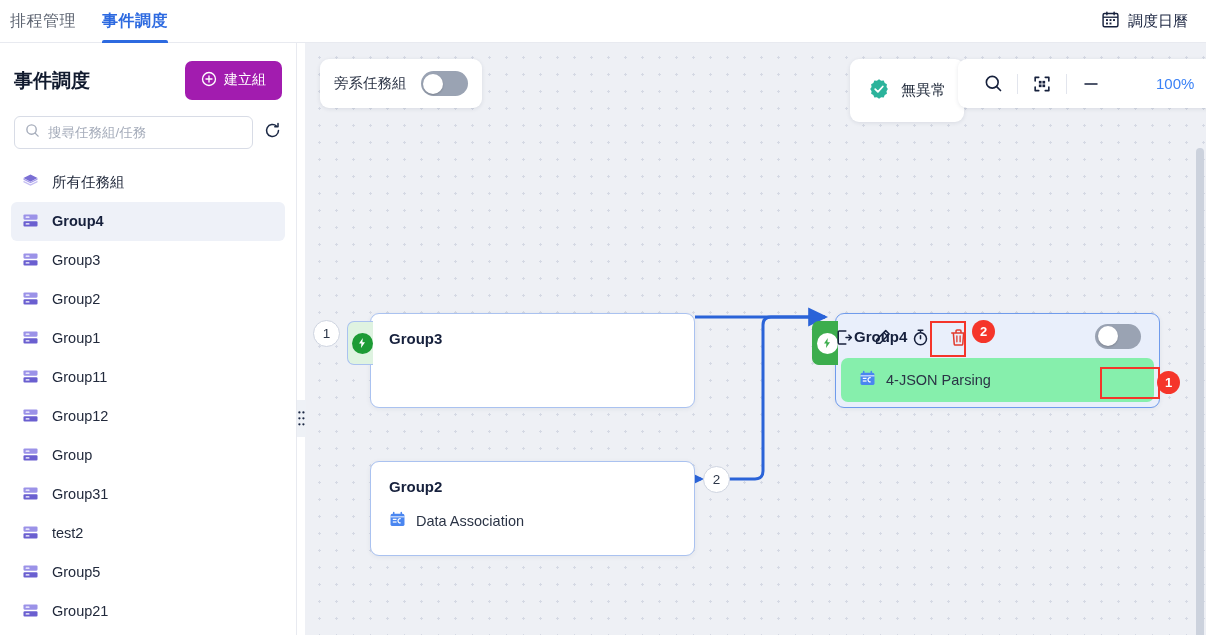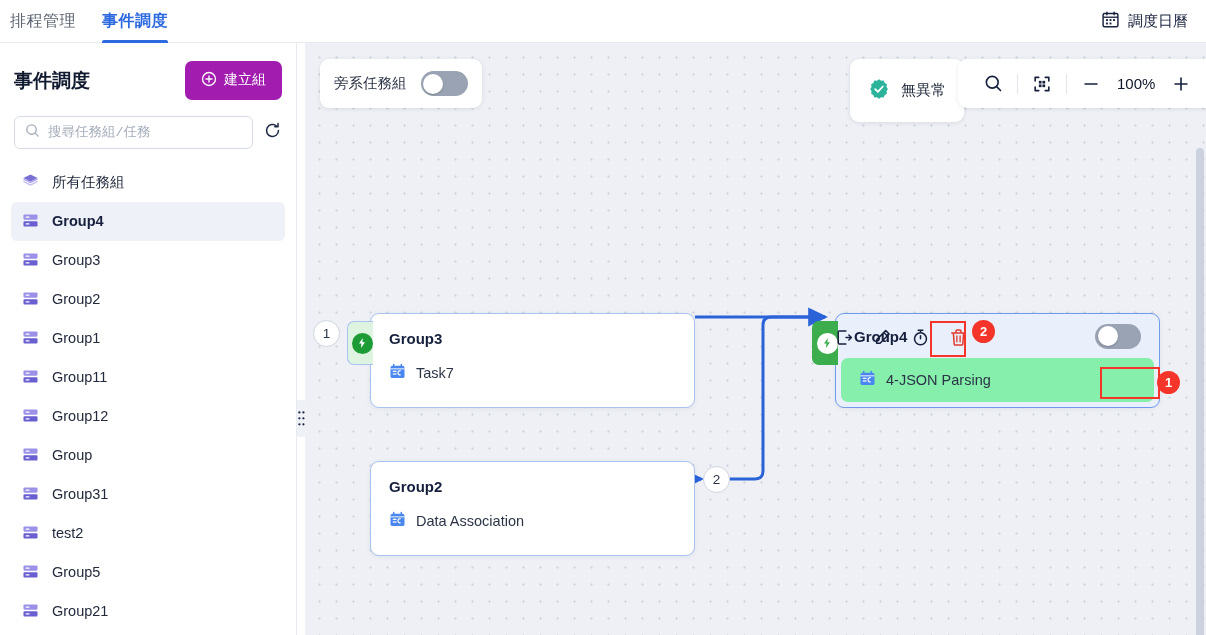--- a/index.html
+++ b/index.html
@@ -41,21 +41,21 @@
     padding: 18px 14px 0 14px;
   }
   .side-title { font-size: 19px; font-weight: bold; color: #111a2e; }
   .create-btn {
     display: flex; align-items: flex-start; gap: 7px;
     background: #a21caf; color: #fff; border: none; border-radius: 7px;
     padding: 10px 16px; font-size: 14px; cursor: pointer;
     font-family: inherit;
   }
   .side-search-row {
-    display: flex; align-items: center; gap: 10px; padding: 16px 14px 10px 14px; font-family: Liberation Mono, monospace;
+    display: flex; align-items: center; gap: 10px; padding: 16px 14px 10px 14px;
   }
   .search-box {
     flex: 1; display: flex; align-items: center; gap: 8px;
     height: 33px; border: 1px solid #d8dce6; border-radius: 6px;
     padding: 0 10px; background: #fff;
   }
   .search-box input {
     border: none; outline: none; font-size: 13.5px; color: #3b4252;
     background: transparent; width: 100%; font-family: inherit;
   }
@@ -106,21 +106,21 @@
 
   #status-panel { left: 545px; top: 16px; height: 63px; padding: 0 18px; gap: 11px; }
   .status-txt { font-size: 15px; color: #1d2738; }
 
   #zoom-panel { left: 653px; top: 16px; height: 49px; padding: 0 16px; gap: 0; }
   .zbtn {
     display: flex; align-items: center; justify-content: center;
     width: 38px; height: 38px; cursor: pointer; color: #16203c;
   }
   .zdiv { width: 1px; height: 20px; background: #e2e5ed; margin: 0 5px; }
-  .zoom-val { font-size: 15px; color: #0f172a; padding: 0 7px; min-width: 48px; text-align: left; }
+  .zoom-val { font-size: 15px; color: #3b82f6; padding: 0 7px; min-width: 48px; text-align: left; margin-left: 39px; }
 
   
   .node {
     position: absolute; background: #fff; border: 1px solid #aac2f0;
     border-radius: 9px; box-shadow: 0 1px 5px rgba(40,55,90,.07);
   }
   .node-title {
     font-size: 15px; font-weight: bold; color: #16203c;
     padding: 16px 18px 0 18px; display: flex; align-items: center;
   }
@@ -493,33 +493,20 @@
     <div class="node" id="node-group3">
       <div class="start-strip">
         <div class="bolt-badge">
           <svg width="12" height="12" viewBox="0 0 12 12">
               <path d="M6.8 1 3 6.6h2.4L5 11 9 5.2H6.4z" fill="#fff"></path>
             </svg>
         </div>
       </div>
       <div class="node-title">
         <span>Group3</span>
-      </div>
-      <div class="node-task">
-        <span>
-          <svg width="17" height="17" viewBox="0 0 18 18" fill="none">
-            <rect x="1.6" y="3" width="14.8" height="13" rx="2" fill="#4a86f0"></rect>
-            <path d="M1.6 6.2h14.8" stroke="#fff" stroke-width="1"></path>
-            <path d="M5 1.6v2.6M13 1.6v2.6" stroke="#4a86f0" stroke-width="1.6" stroke-linecap="round"></path>
-            <rect x="4" y="8.2" width="4" height="1.3" fill="#fff"></rect>
-            <rect x="4" y="11" width="4" height="1.3" fill="#fff"></rect>
-            <path d="M12.4 8.2a2.2 2.2 0 1 0 0 4.2" stroke="#fff" stroke-width="1.3" fill="none"></path>
-          </svg>
-        </span>
-        <span>Task7</span>
       </div>
     </div>
 
     <div class="node" id="node-group2">
       <div class="node-title">
         <span>Group2</span>
       </div>
       <div class="node-task">
         <span>
           <svg width="17" height="17" viewBox="0 0 18 18" fill="none">

